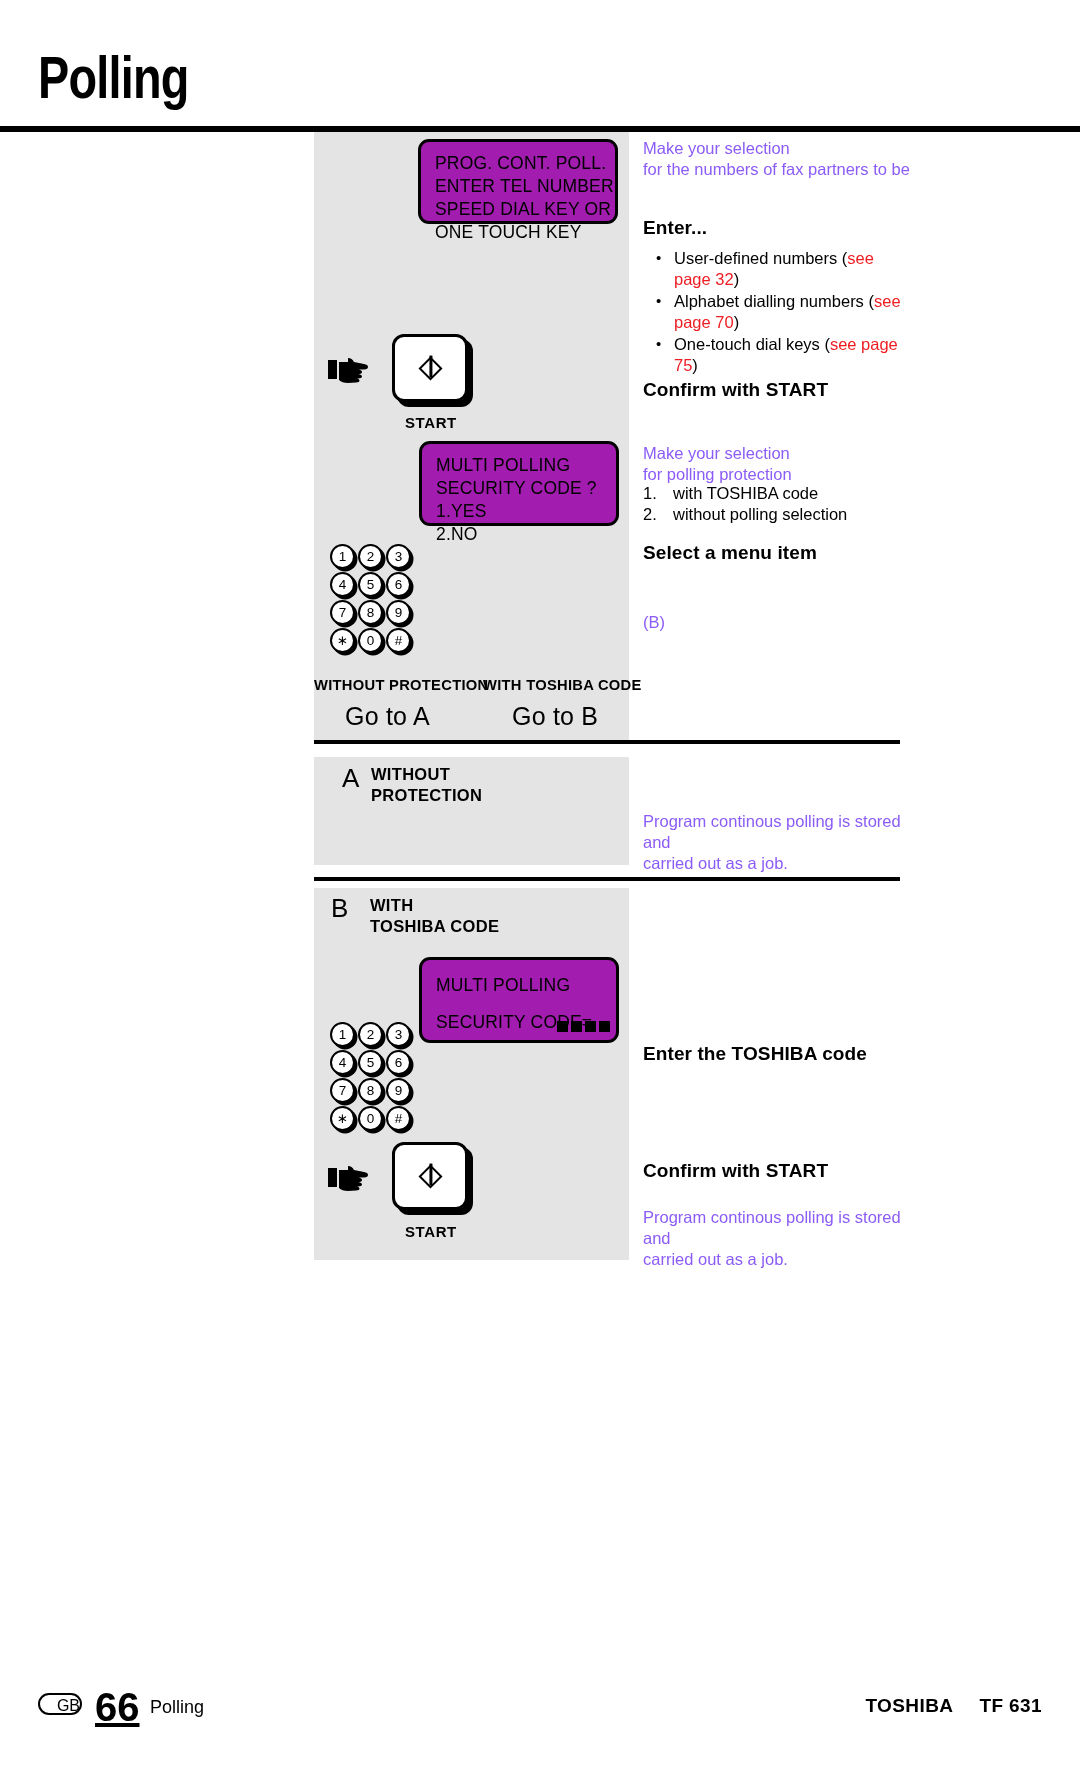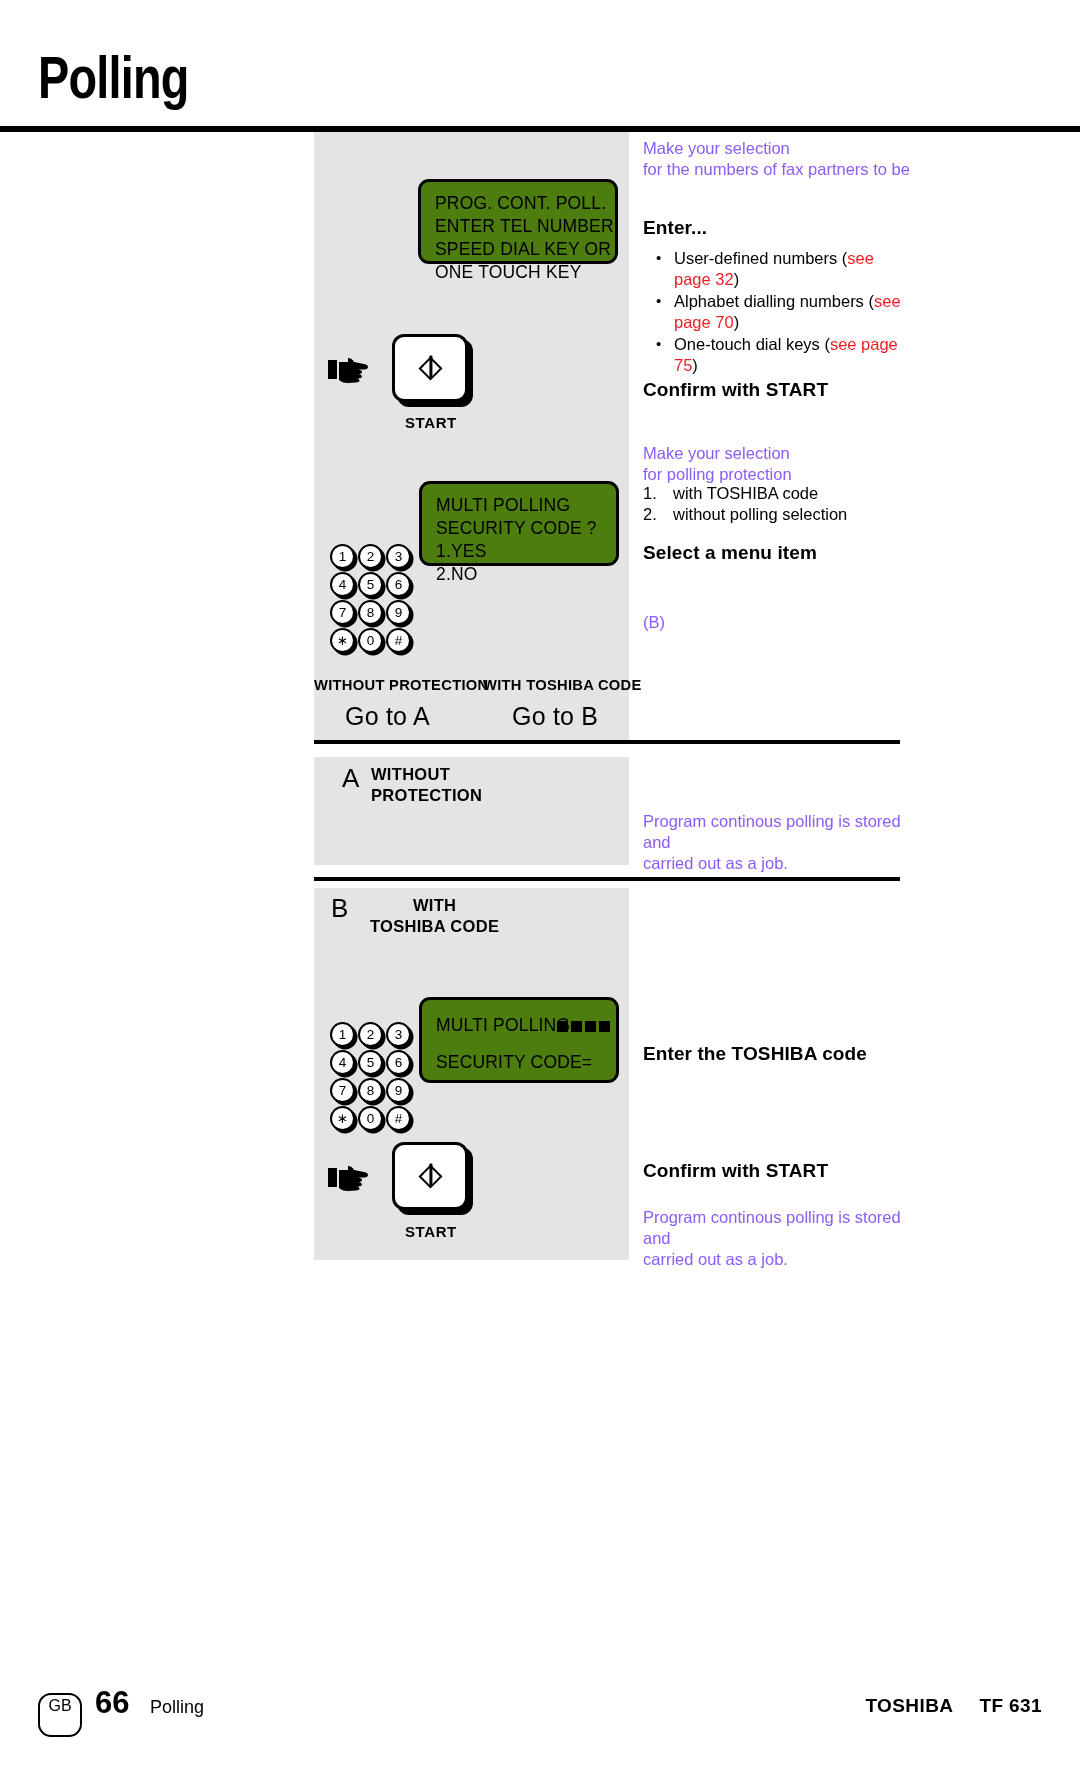--- a/index.html
+++ b/index.html
@@ -33,29 +33,28 @@
     width: 1080px; height: 6px;
     background: #000;
   }
 
   
   .panel { position:absolute; background:#e4e4e4; }
 
   
   .lcd {
     position:absolute;
-    background:#4d7c0f;
+    background:#a21caf;
     border: 3px solid #000;
     border-radius: 11px;
     padding: 9px 0 9px 14px;
     font-family: "Liberation Sans", sans-serif;
     font-size: 19px;
     line-height: 23px;
     letter-spacing: 0.2px;
-    margin-top: 40px;
   }
   .lcd div { transform: scaleX(0.92); transform-origin: left center; white-space:nowrap; }
 
   
   .rtext {
     position:absolute;
     font-size: 16.5px;
     line-height: 21px;
     color: #8b5cf6;
   }
@@ -168,33 +167,34 @@
     font-size: 16.5px;
     font-weight: 700;
     line-height: 21px;
     letter-spacing: 0.3px;
   }
 
   
   .gb {
     position:absolute;
     left: 38px; top: 1693px;
-    width: 44px; height: 44px;
+    width: 44px; height: 22px;
     border: 2.5px solid #000;
     border-radius: 13px;
-    text-align:center;
+    text-align:right;
     font-size: 16px;
     line-height: 21px;
     font-weight: 400;
   }
   .pagenum {
     position:absolute;
     left: 95px; top: 1685px;
-    font-size: 31px;
-    font-weight: 700;
+    font-size: 40px;
+    font-weight: 700;
+    text-decoration: underline;
   }
   .footsec {
     position:absolute;
     left: 150px; top: 1697px;
     font-size: 18px;
   }
   .footbrand {
     position:absolute;
     right: 38px; top: 1695px;
     font-size: 19px;
@@ -335,21 +335,21 @@
   <div>Program continous polling is stored and</div>
   <div>carried out as a job.</div>
 </div>
 
 <div class="hrule" style="left:314px; top:877px; width:586px;"></div>
 
 <div class="panel" style="left:314px; top:888px; width:315px; height:372px;"></div>
 <div class="panel" style="left:314px; top:888px; width:177px; height:48px;"></div>
 
 <div class="secletter" style="left:331px; top:893px;">B</div>
-<div class="sectext" style="left:370px; top:895px;text-align:center;">
+<div class="sectext" style="left:370px; top:895px;">
   <div>WITH</div>
   <div>TOSHIBA CODE</div>
 </div>
 
 <div class="lcd" style="left:419px; top:957px; width:200px; height:86px; padding-top:13px;">
   <div style="margin-bottom:14px;">MULTI POLLING</div>
   <div>SECURITY CODE=</div>
 </div>
 <div class="blocks" style="left:557px; top:1021px;">
   <span></span>

